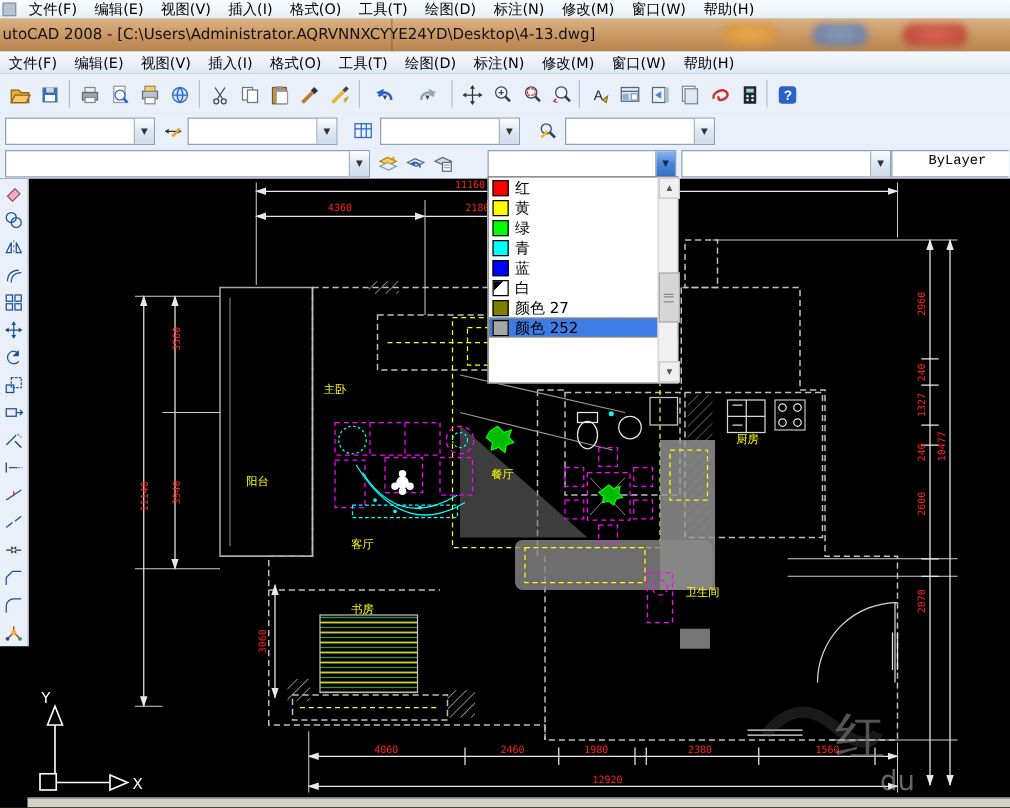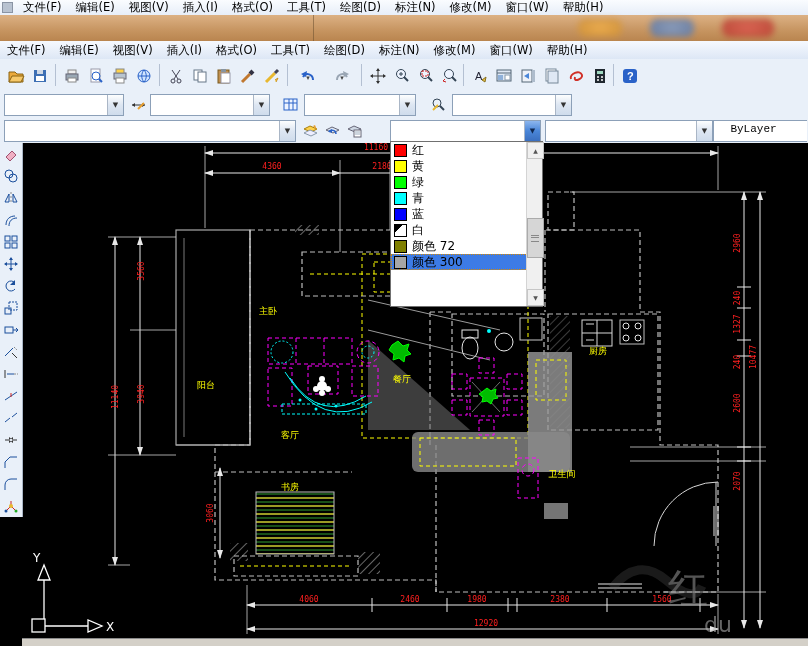--- a/index.html
+++ b/index.html
@@ -28,21 +28,21 @@
   .tbtn svg{width:18px;height:18px;}
   .tsep{position:absolute;top:5px;width:1px;height:22px;background:#b4c0d2;}
   .ddarrow{position:absolute;top:10px;font-size:7px;color:#444;}
   .sicon{position:absolute;top:3px;width:20px;height:20px;display:flex;align-items:center;justify-content:center;}
   .sicon svg{width:17px;height:17px;}
   
   .combo{position:absolute;height:20px;background:#fff;border:1px solid #8ca0b8;}
   .combo .abtn{position:absolute;right:0;top:0;width:15px;height:100%;background:linear-gradient(#fdfefe,#dde6f2 50%,#cfdcec);border-left:1px solid #aab6c6;display:flex;align-items:center;justify-content:center;font-size:7px;color:#333;}
   .combo .abtn.pressed{background:linear-gradient(#8cb6ee,#4a86d8 50%,#3identifier?);background:linear-gradient(#8cb6ee,#4a86d8 50%,#3a6fc0);color:#102850;}
   .combo .cval{position:absolute;left:4px;right:18px;top:2px;font-size:11px;white-space:nowrap;overflow:hidden;}
-  .cval.right{text-align:center;font-family:"Liberation Mono","DejaVu Sans Mono",monospace;font-size:11px;}
+  .cval.right{text-align:right;font-family:"Liberation Mono","DejaVu Sans Mono",monospace;font-size:11px;}
   
   #color-dropdown{position:absolute;left:390px;top:141px;width:151px;height:164px;background:#fff;border:1px solid #707070;z-index:40;}
   .dd-item{position:relative;height:16px;display:flex;align-items:center;font-size:12px;color:#000;padding-left:3px;}
   .dd-item.selected{background:#3d7be5;outline:1px dotted #d88a00;outline-offset:-1px;}
   .sw{width:11px;height:11px;border:1px solid #000;margin-right:5px;flex:none;}
   .sw.corner{background:linear-gradient(135deg,#000 0 34%,#fff 35% 100%) !important;}
   .sw.multi{background:conic-gradient(#e33 0 25%,#3b3bff 0 50%,#3c3 0 75%,#ee3 0) !important;}
   #dd-scroll{position:absolute;right:0;top:0;width:15px;height:100%;background:#f0f0f0;border-left:1px solid #d4d4d4;}
   .sbtn{position:absolute;left:0;width:15px;height:15px;background:#f0f0f0;border:1px solid #c6c6c6;display:flex;align-items:center;justify-content:center;font-size:6px;color:#555;}
   #sb-up{top:0;} #sb-dn{bottom:0;}
@@ -81,20 +81,21 @@
       <span class="menu-item">格式(O)</span>
       <span class="menu-item">工具(T)</span>
       <span class="menu-item">绘图(D)</span>
       <span class="menu-item">标注(N)</span>
       <span class="menu-item">修改(M)</span>
       <span class="menu-item">窗口(W)</span>
       <span class="menu-item">帮助(H)</span>
   </div>
 
   <div id="title-bar">
+    <span id="title-text">utoCAD 2008 - [C:\Users\Administrator.AQRVNNXCYYE24YD\Desktop\4-13.dwg]</span>
     <span class="blob" id="blob1"></span>
     <span class="blob" id="blob2"></span>
     <span class="blob" id="blob3"></span>
     <span id="title-sep"></span>
   </div>
 
   <div class="menurow" id="app-menu">
     <span class="menu-item">文件(F)</span>
       <span class="menu-item">编辑(E)</span>
       <span class="menu-item">视图(V)</span>
@@ -680,25 +681,25 @@
     <div class="dd-item">
         <span class="sw" style="background: rgb(0, 0, 255);"></span>
         <span class="dd-label">蓝</span>
       </div>
     <div class="dd-item">
         <span class="sw corner" style="background: rgb(255, 255, 255);"></span>
         <span class="dd-label">白</span>
       </div>
     <div class="dd-item">
         <span class="sw" style="background: rgb(127, 127, 0);"></span>
-        <span class="dd-label">颜色 72</span>
+        <span class="dd-label">颜色 27</span>
       </div>
     <div class="dd-item selected">
         <span class="sw" style="background: rgb(166, 166, 166);"></span>
-        <span class="dd-label">颜色 300</span>
+        <span class="dd-label">颜色 252</span>
       </div>
     <div id="dd-scroll">
       <div class="sbtn" id="sb-up">▲</div>
       <div id="sb-thumb">
           <div id="sb-grip"></div>
         </div>
       <div class="sbtn" id="sb-dn">▼</div>
     </div>
   </div>
 

